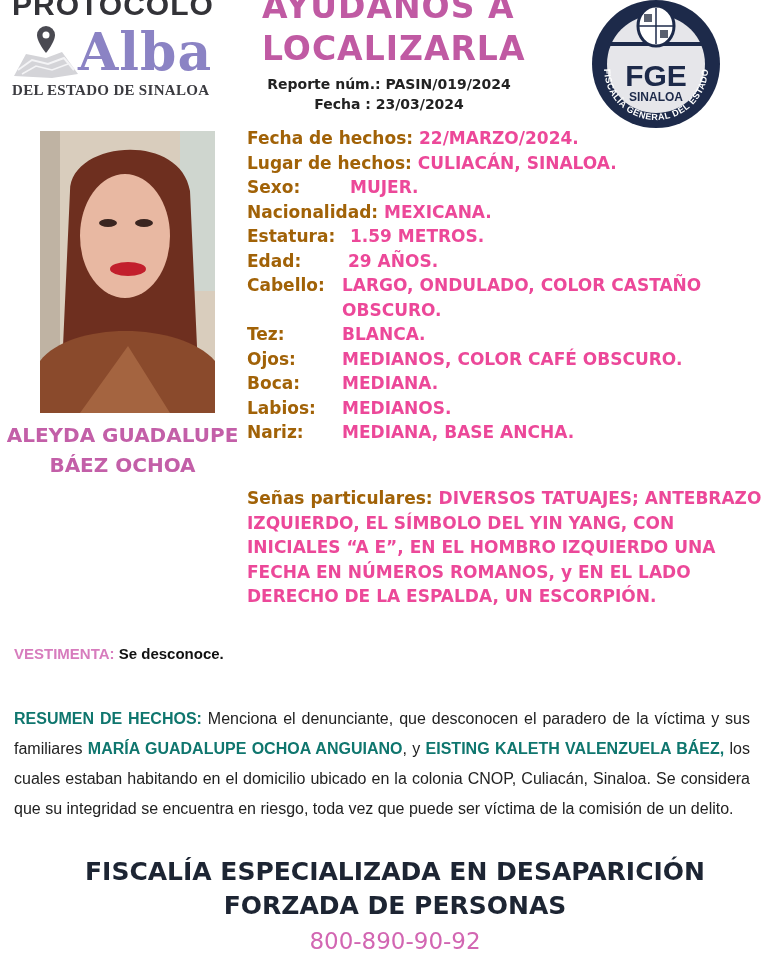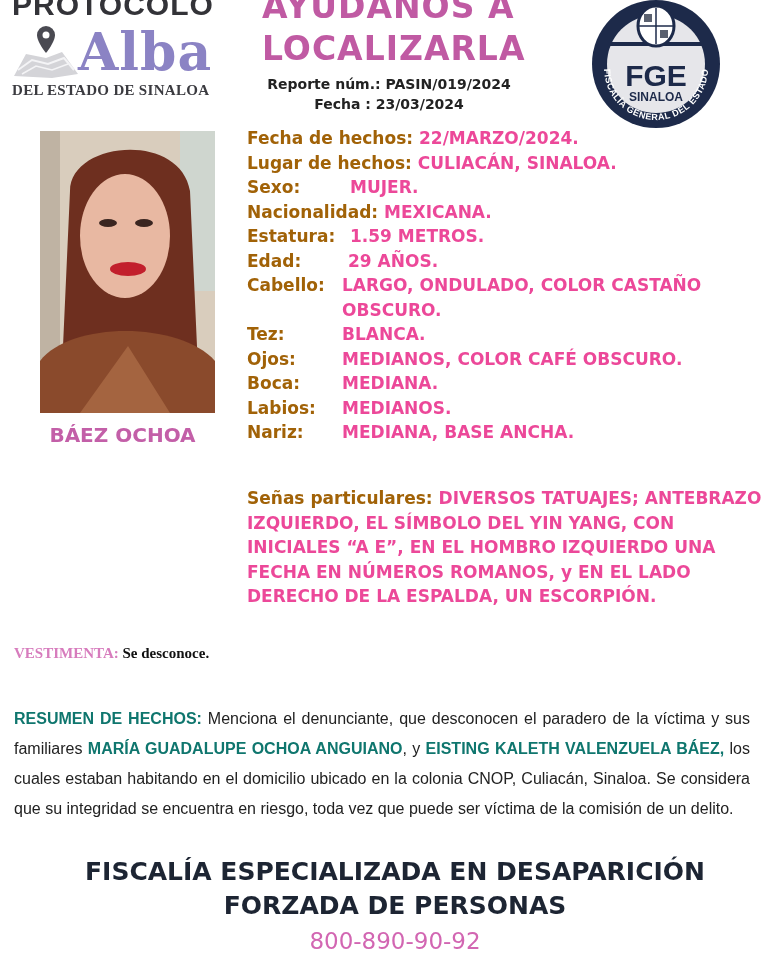--- a/index.html
+++ b/index.html
@@ -29,21 +29,21 @@
     
     .details { left: 247px; top: 126px; width: 520px; font-family: "DejaVu Sans", sans-serif; font-weight: bold; font-size: 17px; line-height: 24.5px; }
     .row { display: flex; }
     .lbl { color: #a16207; white-space: nowrap; }
     .val { color: #ec4899; }
     .row.fixed .lbl { width: 95px; flex: none; }
 
     .senas { left: 247px; top: 486px; width: 521px; font-family: "DejaVu Sans", sans-serif; font-weight: bold; font-size: 17px; line-height: 24.5px; }
     .senas .lbl { white-space: normal; }
 
-    .vest { left: 14px; top: 645px; font-family: Liberation Serif, serif; font-weight: bold; font-size: 15px; }
+    .vest { left: 14px; top: 645px; font-family: Liberation Sans, sans-serif; font-weight: bold; font-size: 15px; }
     .vest .k { color: #d77cbd; }
     .vest .v { color: #111; }
 
     .resumen { left: 14px; top: 704px; width: 736px; font-family: "Liberation Sans", sans-serif; font-size: 16px; line-height: 30px; color: #222; text-align: justify; }
     .resumen b { color: #0f766e; }
 
     .footer1 { left: 0; top: 855px; width: 790px; text-align: center; font-family: "DejaVu Sans", sans-serif; font-weight: bold; font-size: 25px; line-height: 34px; color: #1d2533; }
     .phone { left: 0; top: 925px; width: 790px; text-align: center; font-family: "DejaVu Sans", sans-serif; font-size: 23px; line-height: 32px; color: #d266b2; }
   </style>
 </head>
@@ -97,20 +97,21 @@
     <ellipse cx="85" cy="105" rx="45" ry="62" fill="#e8b8a2"></ellipse>
     <ellipse cx="68" cy="92" rx="9" ry="4" fill="#3a2520"></ellipse>
     <ellipse cx="104" cy="92" rx="9" ry="4" fill="#3a2520"></ellipse>
     <ellipse cx="88" cy="138" rx="18" ry="7" fill="#c21f2c"></ellipse>
     <path d="M0,230 C30,190 140,190 175,230 L175,282 L0,282 Z" fill="#8a4a2c"></path>
     <path d="M40,282 L88,215 L130,282 Z" fill="#a46440"></path>
   </svg>
 </div>
 
 <div class="abs name">
+  <div>ALEYDA GUADALUPE</div>
   <div>BÁEZ OCHOA</div>
 </div>
 
 <div class="abs details">
   <div class="row">
     <span class="lbl">Fecha de hechos:</span>&nbsp;<span class="val">22/MARZO/2024.</span>
   </div>
   <div class="row">
     <span class="lbl">Lugar de hechos:</span>&nbsp;<span class="val">CULIACÁN, SINALOA.</span>
   </div>

